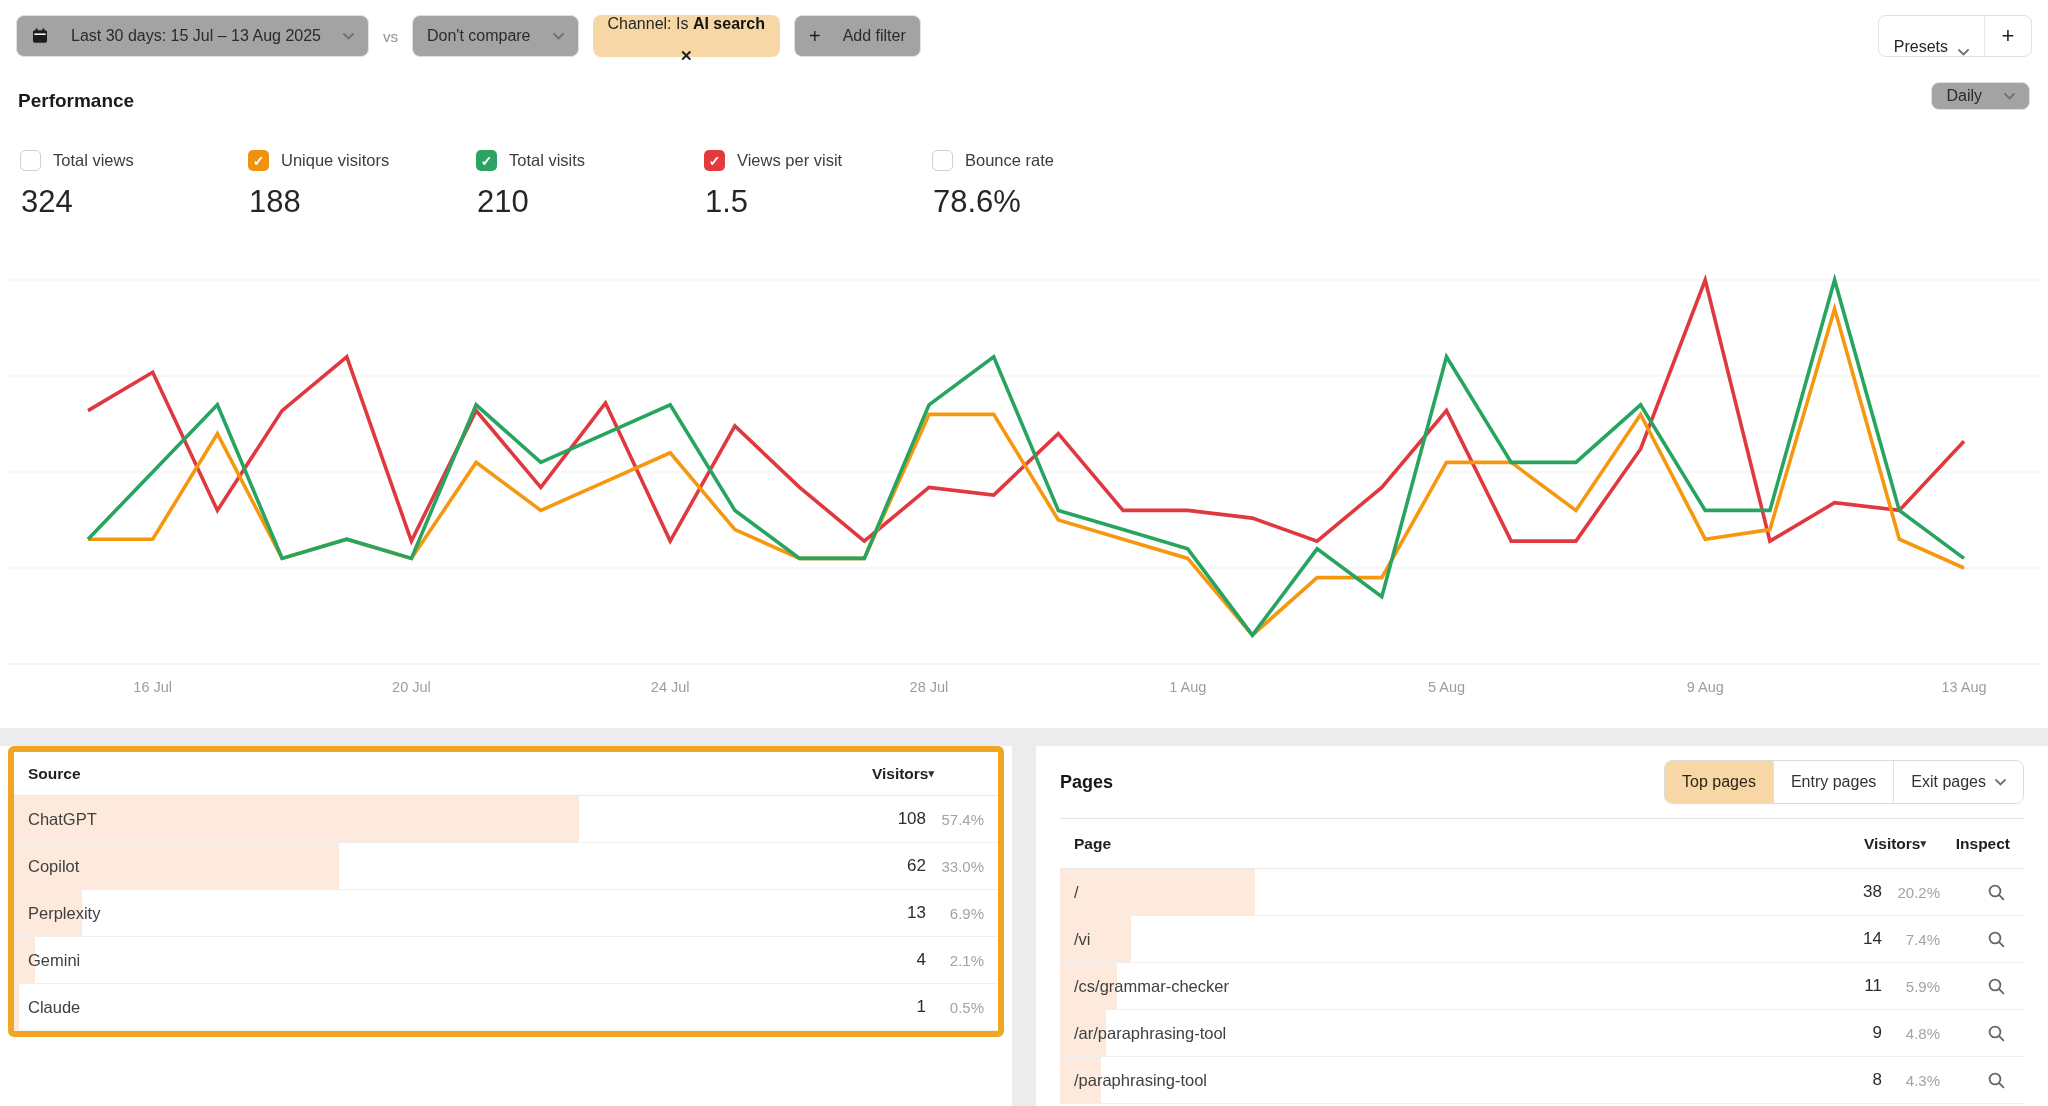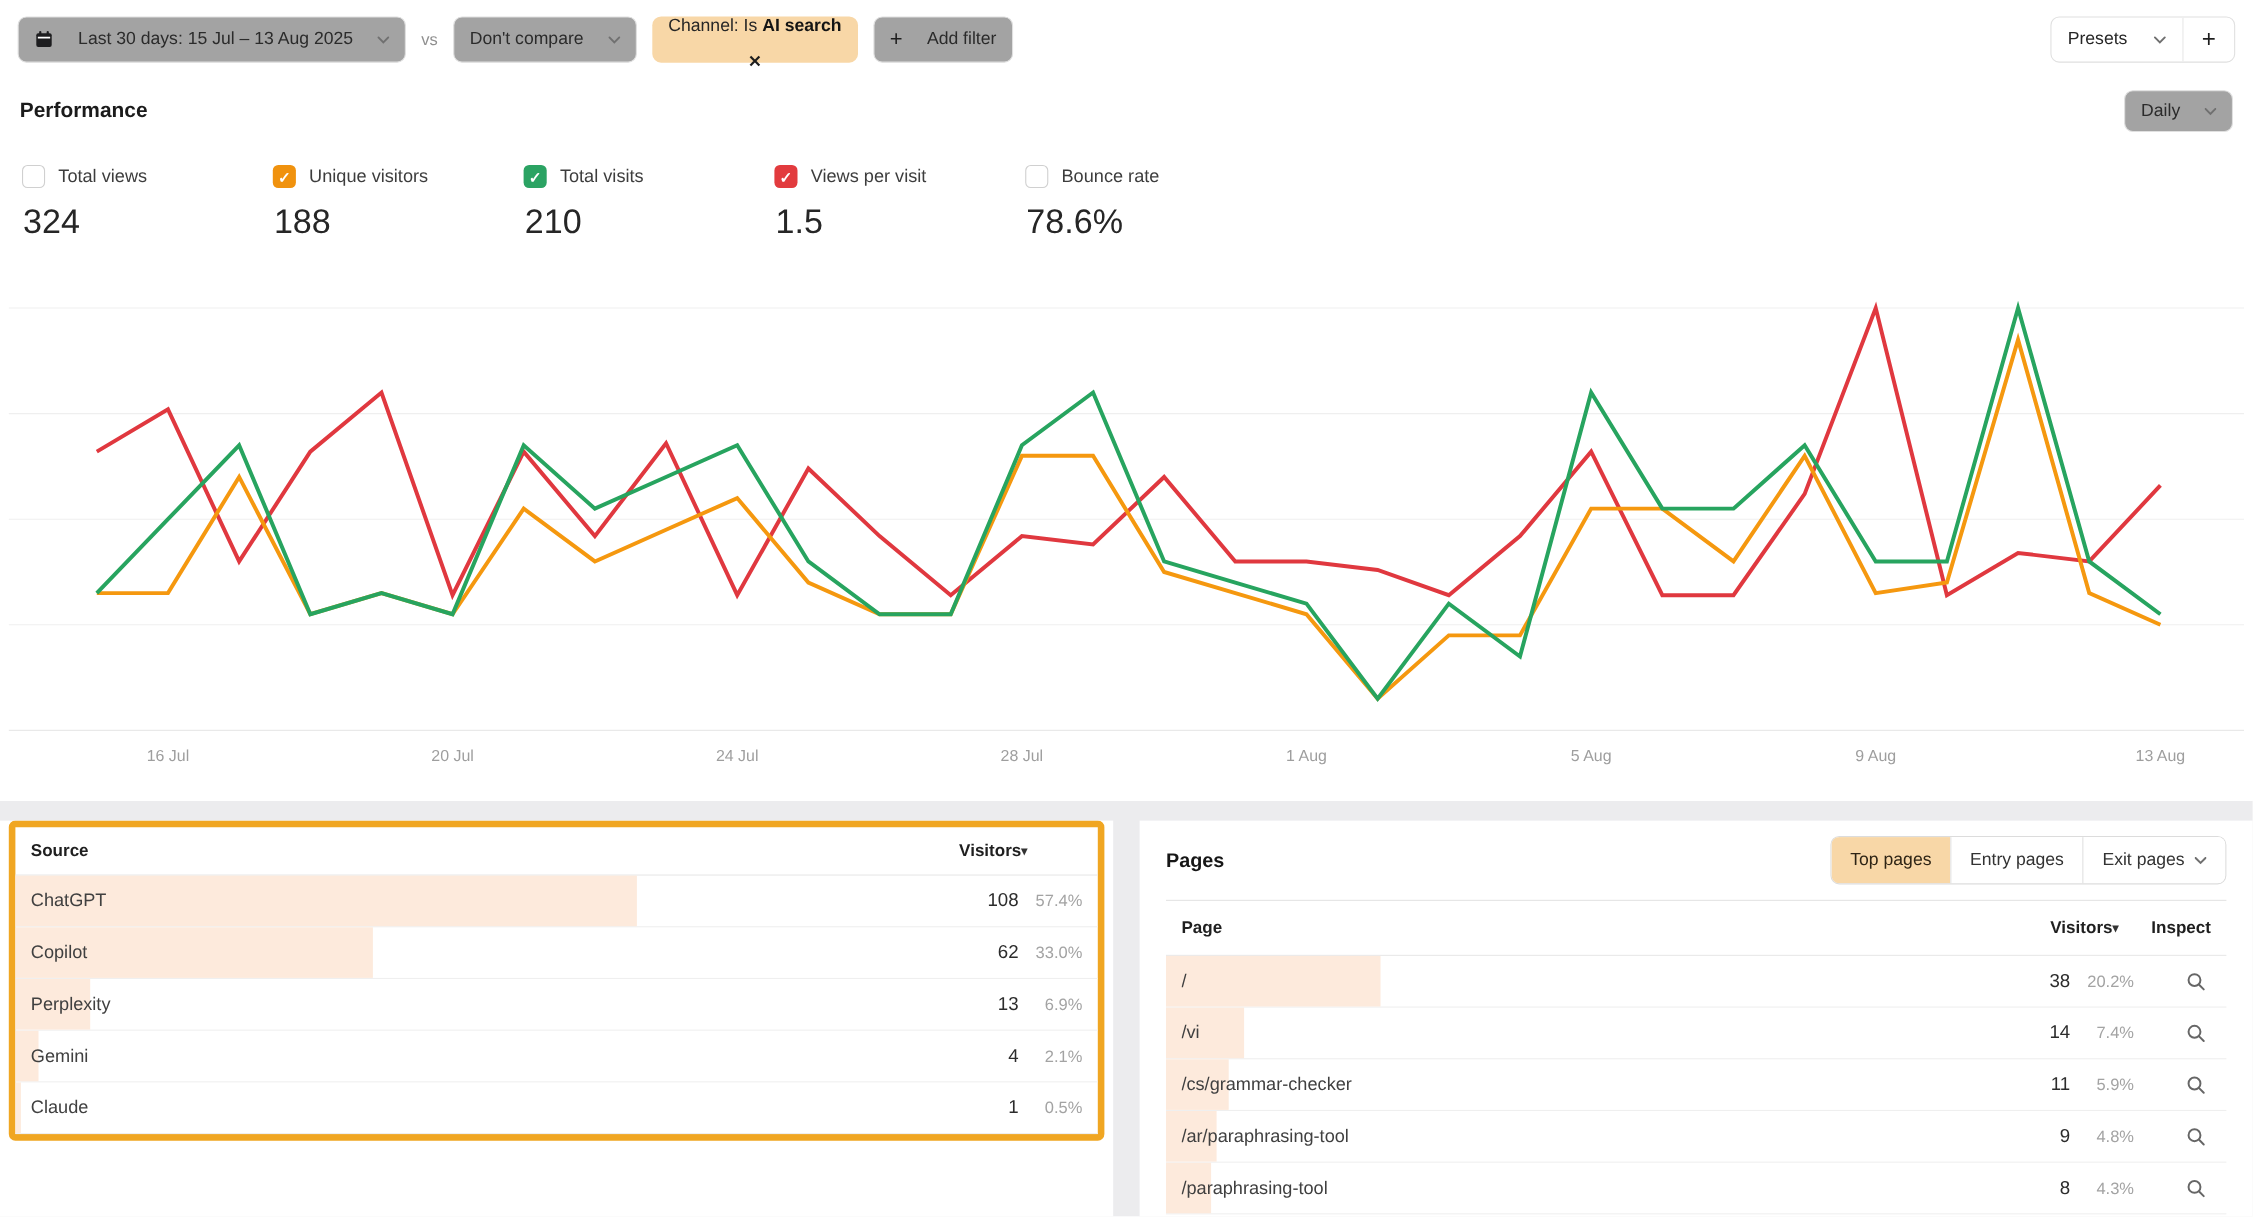--- a/index.html
+++ b/index.html
@@ -13,30 +13,30 @@
   .btn { display:flex; align-items:center; gap:22px; height:42px; padding:0 14px;
     background:#a3a3a3; border:1px solid #e0e0e0; border-radius:8px; font-size:16px;
     color:#2b2b2b; cursor:pointer; white-space:nowrap; }
   .vs { color:#8f8f8f; font-size:15px; }
   .chip { display:flex; align-items:center; gap:12px; height:42px; padding:0 15px;
     background:#f8d7a7; border-radius:8px; font-size:16px; color:#262626; cursor:pointer;flex-direction:column; }
   .chip b { font-weight:700; color:#141414; }
   .chip .x { font-size:15px; font-weight:700; color:#1c1c1c; padding:2px 2px; }
   .presets { margin-left:auto; display:flex; align-items:stretch; height:42px;
     border:1px solid #e0e0e0; border-radius:8px; overflow:hidden; background:#fff; }
-  .presets .p1 { display:flex; align-items:center; gap:24px; padding:0 15px;
+  .presets .p1 { display:flex; align-items:flex-end; gap:10px; padding:0 15px;
     border-right:1px solid #e8e8e8; font-size:16px; cursor:pointer; }
   .presets .p2 { display:flex; align-items:center; justify-content:center; width:46px;
     font-size:22px; color:#1e1e1e; cursor:pointer; }
   .chev { display:inline-block; }
   .plus { font-size:20px; font-weight:400; color:#1e1e1e; line-height:1; }
 
   
   .perf-title { position:absolute; top:90px; left:18px; font-size:19px; font-weight:700; color:#1b1b1b; }
-  .daily-btn { position:absolute; top:82px; right:18px; height:38px; }
+  .daily-btn { position:absolute; top:82px; right:18px; height:28px; }
 
   
   .metrics { position:absolute; top:150px; left:20px; display:flex; }
   .metric { width:228px; }
   .metric-head { display:flex; align-items:center; gap:12px; cursor:pointer; }
   .cb { width:21px; height:21px; border-radius:5px; border:1.5px solid #d0d0d0; background:#fff;
     display:flex; align-items:center; justify-content:center; flex:0 0 auto;
     color:#fff; font-size:14px; font-weight:700; line-height:1; }
   .cb.on { border:none; }
   .mlabel { font-size:16.5px; color:#3d3d3d; }

